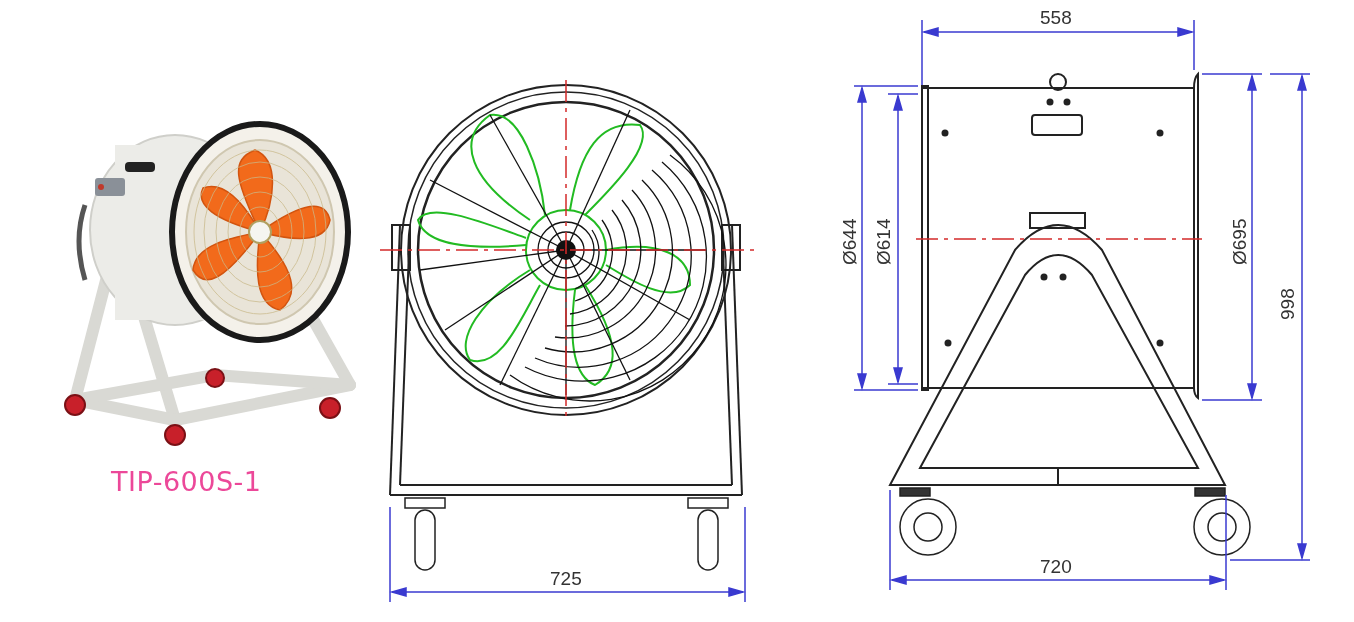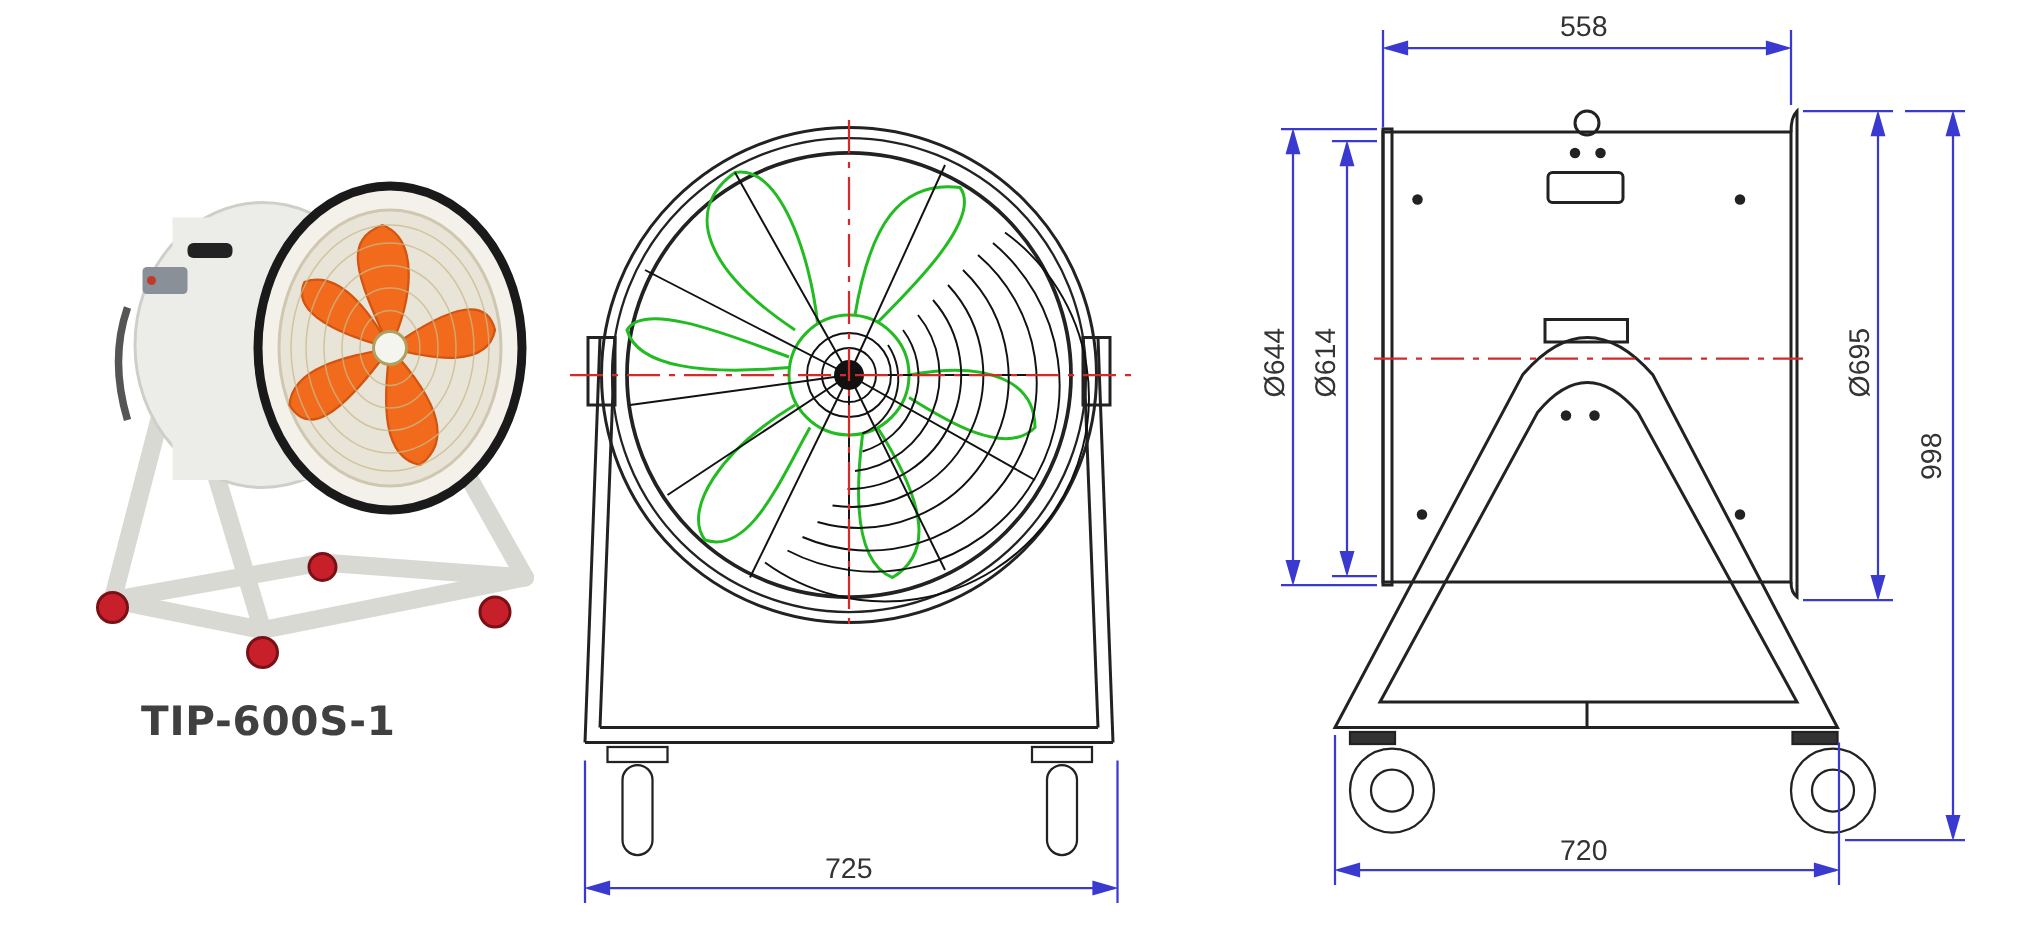--- a/index.html
+++ b/index.html
@@ -1,23 +1,23 @@
 <!DOCTYPE html>
 <html><head>
 <meta charset="utf-8">
 <style>
   html, body { margin: 0; padding: 0; background: #ffffff; }
   body { width: 1354px; height: 622px; position: relative; overflow: hidden; font-family: "Liberation Sans", sans-serif; }
   .panel { position: absolute; }
   svg { display: block; }
   .dim-text { font-family: "Liberation Sans", sans-serif; font-size: 19px; fill: #333333; }
   .model-label {
-    position: absolute; left: 94px; top: 466px; width: 200px;
-    font-family: "DejaVu Sans", sans-serif; font-weight: bold; font-size: 27px;
-    color: #404040; letter-spacing: 0.5px;
+    position: absolute; left: 111px; top: 466px; width: 200px;
+    font-family: "DejaVu Sans", sans-serif; font-weight: normal; font-size: 27px;
+    color: #ec4899; letter-spacing: 0.5px;
   }
 </style>
 </head>
 <body>
 
 <div class="panel" style="left:55px; top:120px; width:310px; height:340px;">
   <svg width="310" height="340" viewBox="0 0 310 340">
 
     <g stroke="#d9d9d4" stroke-width="12" stroke-linecap="round" fill="none">
       <line x1="55" y1="145" x2="20" y2="280"></line>

